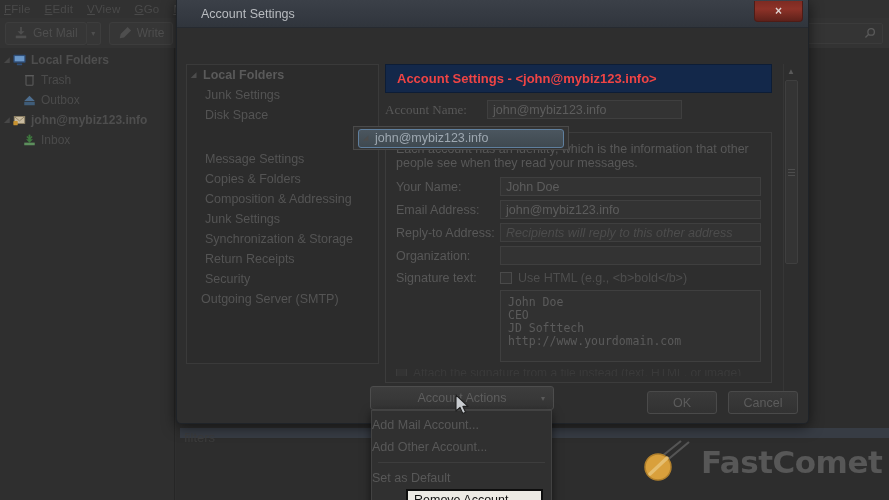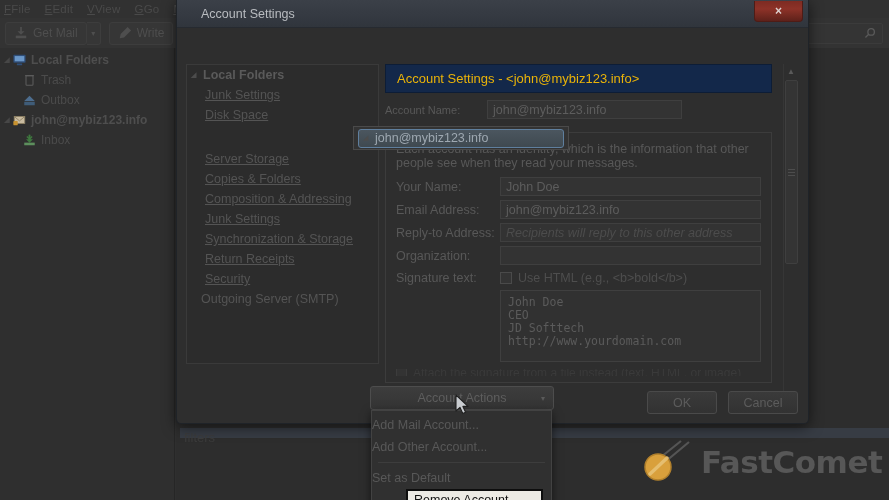--- a/index.html
+++ b/index.html
@@ -132,21 +132,21 @@
     position: absolute; left: 9px; top: 36px; width: 193px; height: 300px;
     background: #2c2c2c; border: 1px solid #3a3a3a;
     overflow: hidden;
   }
   .tree-row {
     height: 20px; display: flex; align-items: center;
     font-size: 12.5px; color: #545454; padding-left: 4px; white-space: nowrap;
   }
   .tree-row.bold { font-weight: bold; color: #5a5a5a; }
   .tree-tw { width: 12px; font-size: 7px; color: #4c4c4c; text-align: left; }
-  .tree-lvl1 { padding-left: 18px; text-decoration: underline; }
+  .tree-lvl1 { padding-left: 18px; }
   .tree-lvl0b { padding-left: 14px; }
   #sel-wrap {
     position: absolute; left: 176px; top: 98px; width: 216px; height: 24px;
     background: #333333; border: 1px solid #4a4a4a;
     display: flex; align-items: center; z-index: 5;
   }
   #sel-inner {
     margin: 0 4px; flex: 1; height: 19px;
     background: linear-gradient(to bottom,#4b565f,#3f4950);
     border: 1px solid #5f7f9e; border-radius: 3px;
@@ -193,27 +193,27 @@
 
   
   #right-pane {
     position: absolute; left: 208px; top: 36px; right: 36px; height: 340px;
     overflow: hidden;
   }
   #acct-header {
     height: 29px; background: #13284a;
     border: 1px solid #0d1d36;
     display: flex; align-items: center; padding-left: 11px;
-    font-size: 13px; font-weight: normal; color: #eab308;
+    font-size: 13px; font-weight: bold; color: #ef4444;
   }
   .frow {
     display: flex; align-items: center; margin-top: 7px;
   }
   .flabel {
-    font-size: 11px; color: #585858; width: 102px; flex-shrink: 0;
+    font-size: 13px; color: #585858; width: 102px; flex-shrink: 0; font-family: Liberation Serif, serif;
   }
   .finput {
     flex: 1; height: 19px; background: #333333;
     border: 1px solid #3f3f3f;
     display: flex; align-items: center; padding-left: 5px;
     font-size: 12.5px; color: #5d5d5d;
   }
 
   #identity-group {
     margin-top: 13px; border: 1px solid #3c3c3c;
@@ -417,21 +417,21 @@
         <span>Local Folders</span>
       </div>
       <div class="tree-row tree-lvl1">
         <span>Junk Settings</span>
       </div>
       <div class="tree-row tree-lvl1">
         <span>Disk Space</span>
       </div>
       <div class="tree-row" style="height:24px"></div>
       <div class="tree-row tree-lvl1">
-        <span>Server Storage</span>
+        <span>Message Settings</span>
       </div>
       <div class="tree-row tree-lvl1">
         <span>Copies &amp; Folders</span>
       </div>
       <div class="tree-row tree-lvl1">
         <span>Composition &amp; Addressing</span>
       </div>
       <div class="tree-row tree-lvl1">
         <span>Junk Settings</span>
       </div>

